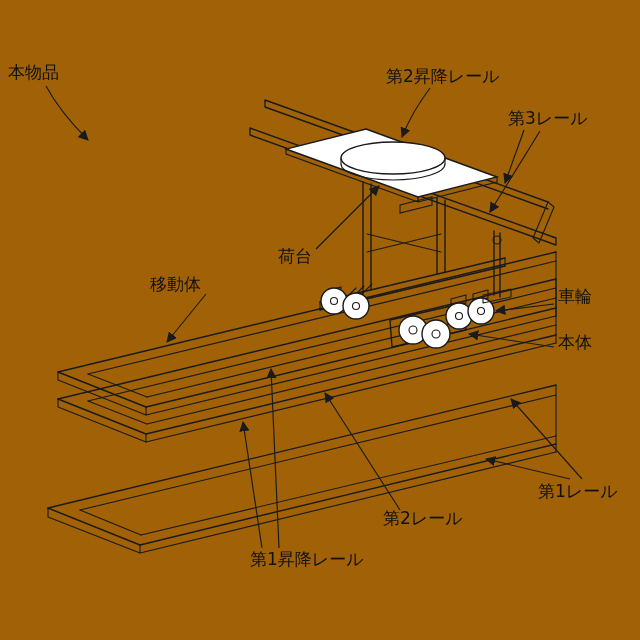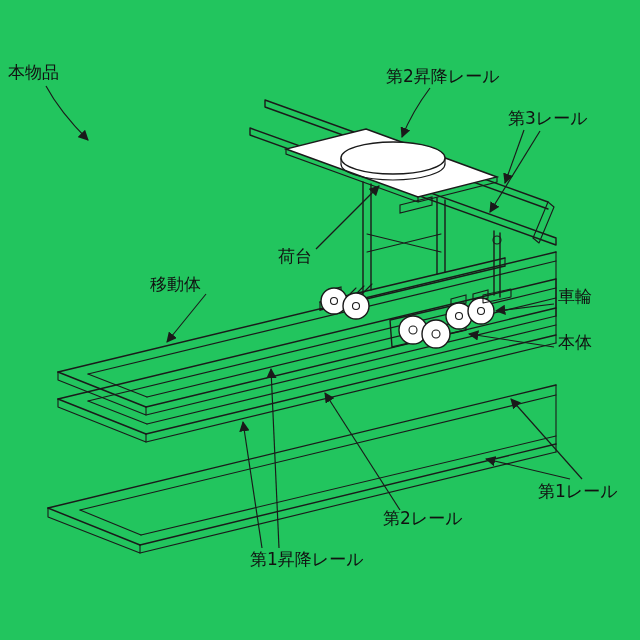--- a/index.html
+++ b/index.html
@@ -1,16 +1,16 @@
 <!DOCTYPE html>
 <html><head>
 <meta charset="utf-8">
 <style>
   html,body{margin:0;padding:0;background:#fff;}
-  .page{position:relative;width:640px;height:640px;background:#22c55e;overflow:hidden;}
+  .page{position:relative;width:640px;height:640px;background:#a16207;overflow:hidden;}
   svg{display:block;}
   .ink{stroke:#1a1a1a;fill:none;stroke-width:1.4;stroke-linecap:round;stroke-linejoin:round;}
   .thin{stroke:#1a1a1a;fill:none;stroke-width:1.1;stroke-linecap:round;}
   .white{fill:#ffffff;stroke:#1a1a1a;stroke-width:1.4;}
   .leader{stroke:#1a1a1a;fill:none;stroke-width:1.15;}
   .lbl{font-family:"DejaVu Sans",sans-serif;font-size:17px;fill:#111111;}
 </style>
 </head>
 <body>
 

